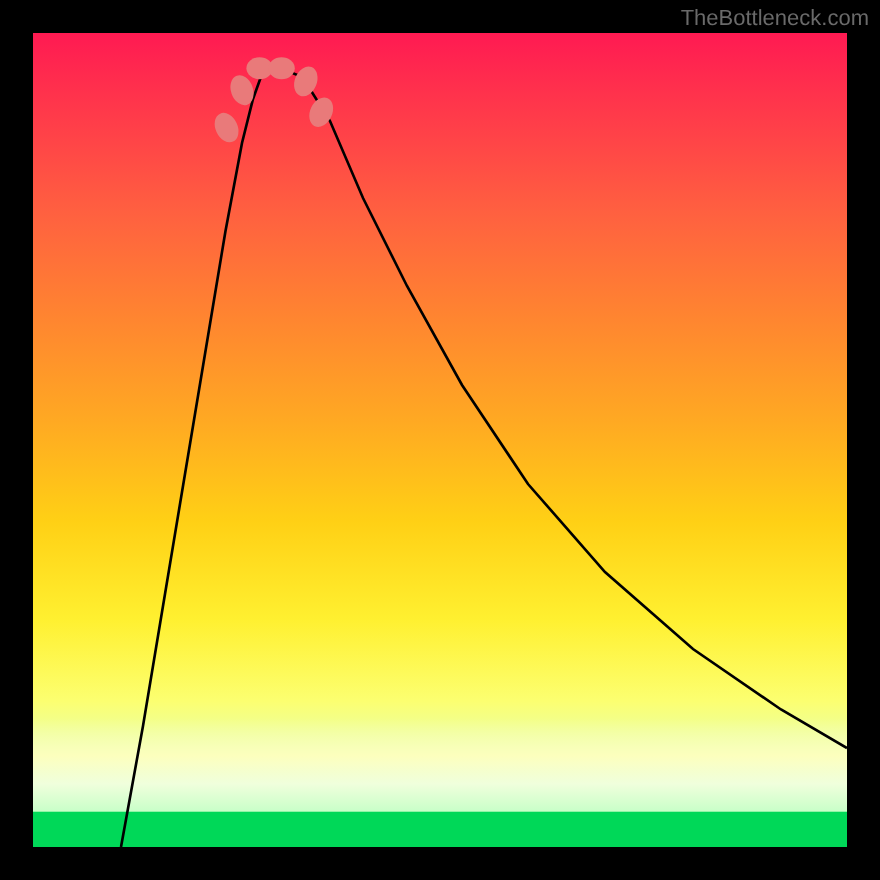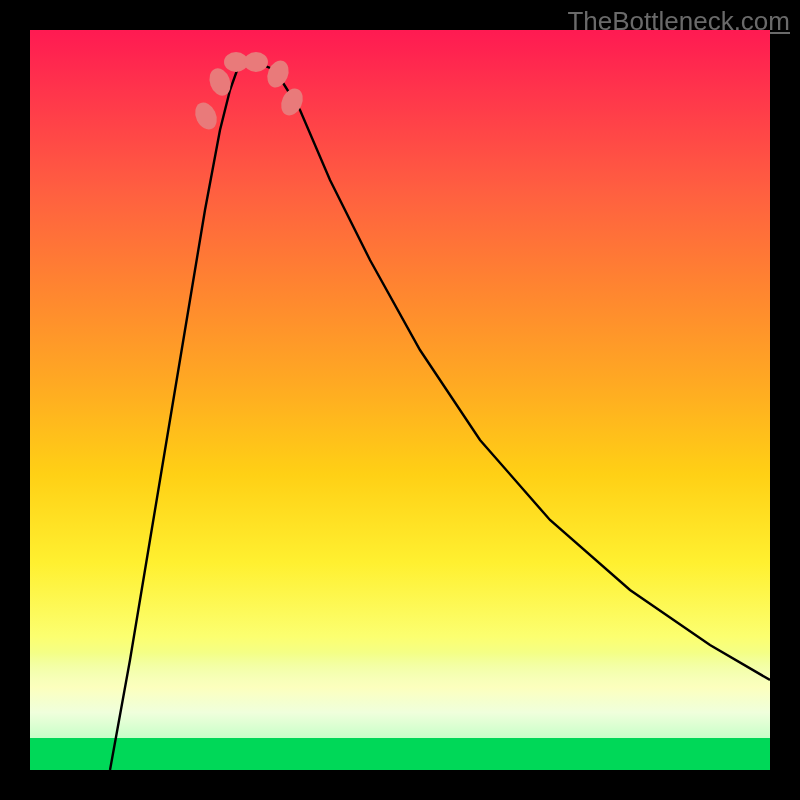--- a/index.html
+++ b/index.html
@@ -47,24 +47,23 @@
       rgba(255,255,130,0) 0%,
       rgba(255,255,190,0.9) 40%,
       rgba(240,255,220,1) 70%,
       rgba(200,255,200,1) 100%);
   }
   .watermark {
     position: absolute;
     top: 6px;
     right: 10px;
     color: #6a6a6a;
-    font-size: 26px;
+    font-size: 20px;
     font-weight: 500;
     user-select: none;
-    text-decoration: underline;
   }
   svg.curve {
     position: absolute;
     left: 30px;
     top: 30px;
     width: 740px;
     height: 740px;
     pointer-events: none;
   }
   .marker {

